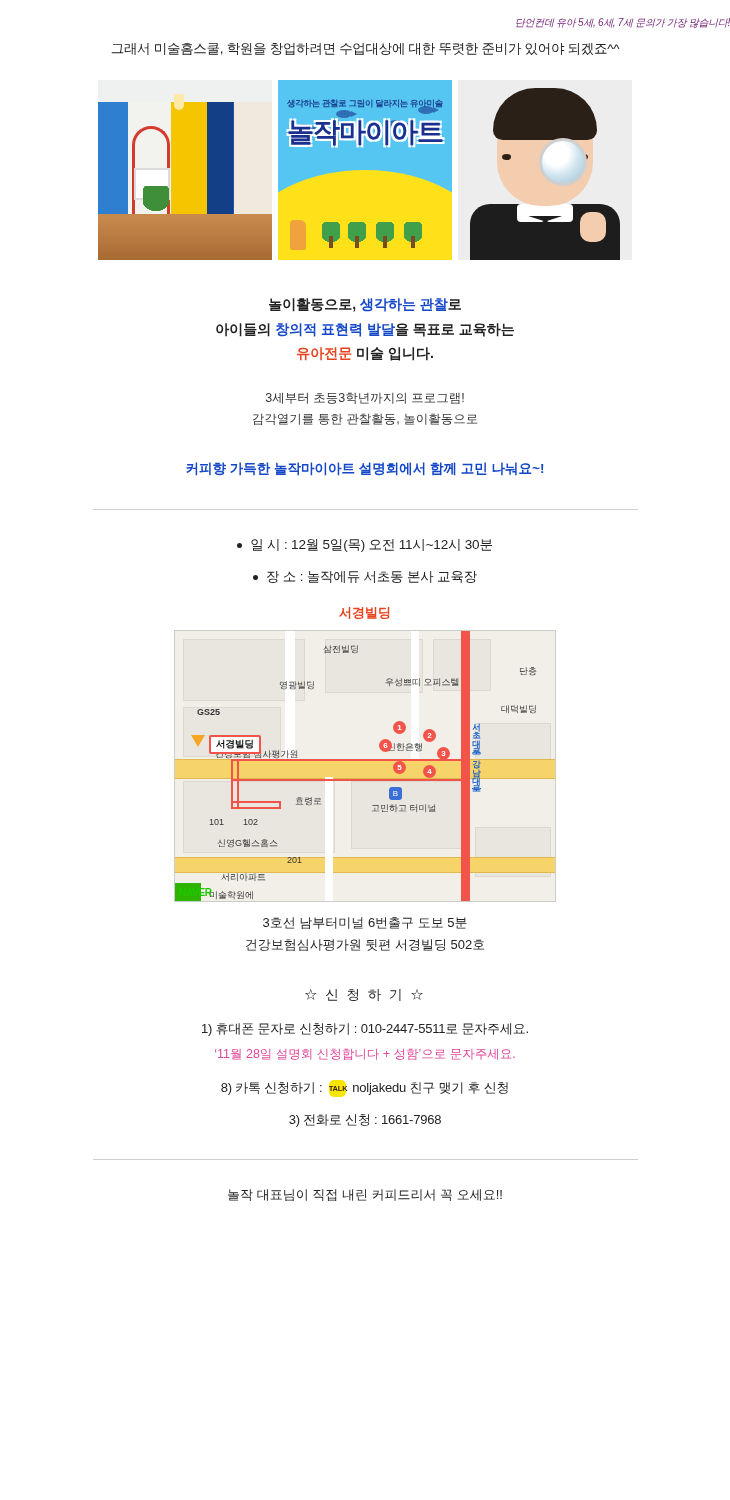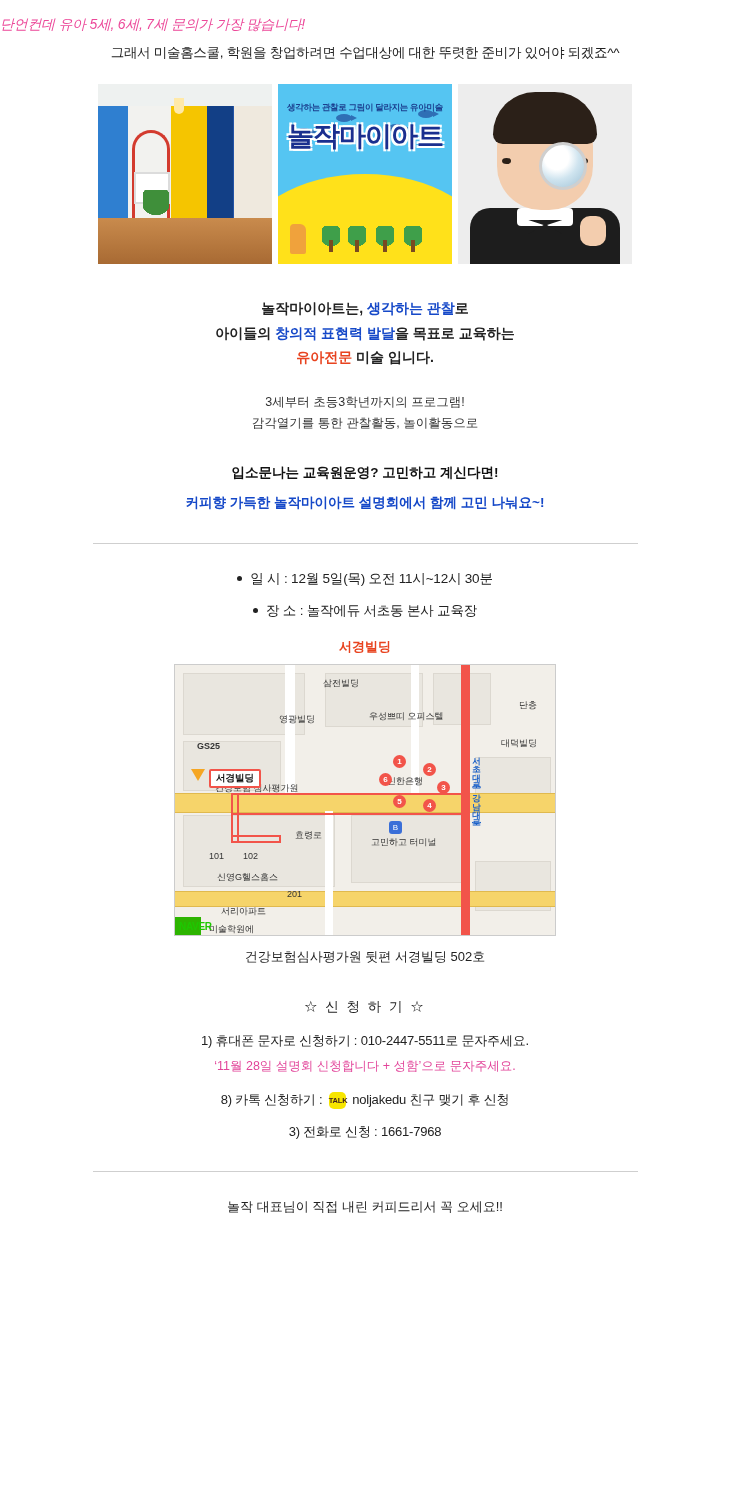--- a/index.html
+++ b/index.html
@@ -23,23 +23,23 @@
 
   .headline {
     font-size: 14px;
     font-weight: bold;
     color: #1a1a1a;
     text-align: center;
     margin: 8px 0 22px 0;
     letter-spacing: -0.3px;
   }
   .lead-1 {
-    font-size: 14px;
-    color: #ec4899;
-    text-align: left;
+    font-size: 10px;
+    color: #701a75;
+    text-align: right;
     margin-bottom: 10px;
     font-style: italic;
     letter-spacing: -0.3px;
   }
   .lead-2 {
     font-size: 13.5px;
     color: #222;
     text-align: center;
     margin-bottom: 22px;
     letter-spacing: -0.3px;
@@ -376,37 +376,36 @@
       <div class="hair"></div>
       <div class="eye l"></div>
       <div class="eye r"></div>
       <div class="lens"></div>
       <div class="hand"></div>
     </div>
   </div>
 
   <div class="block b1">
     <div>
-      <strong>놀작마이아트는, </strong><span class="blue">생각하는 관찰</span><strong>로</strong>
+      <strong>놀이활동으로, </strong><span class="blue">생각하는 관찰</span><strong>로</strong>
     </div>
     <div>
       <strong>아이들의 </strong><span class="blue">창의적 표현력 발달</span><strong>을 목표로 교육하는</strong>
     </div>
     <div>
       <span class="red">유아전문</span><strong> 미술 입니다.</strong>
     </div>
   </div>
 
   <div class="block b2">
     <div>3세부터 초등3학년까지의 프로그램!</div>
     <div>감각열기를 통한 관찰활동, 놀이활동으로</div>
   </div>
 
   <div class="block b3">
-    <div class="ln1">입소문나는 교육원운영? 고민하고 계신다면!</div>
     <div class="ln2">커피향 가득한 놀작마이아트 설명회에서 함께 고민 나눠요~!</div>
   </div>
 
   <hr class="sep">
 
   <ul class="info-list">
     <li>
       <span class="dot"></span><span>일   시 :  12월 5일(목) 오전 11시~12시 30분</span>
     </li>
     <li>
@@ -435,21 +434,21 @@
 
     <div class="hwy" style="left:286px; top:0; width:9px; height:270px;"></div>
     <div class="vert-road-label" style="left:296px; top:86px;">서초대로(강남대로)</div>
 
     <div class="route" style="left:56px; top:128px; width:230px; height:18px;"></div>
     <div class="route" style="left:56px; top:128px; width:4px; height:46px;"></div>
     <div class="route" style="left:56px; top:170px; width:46px; height:4px;"></div>
 
     <div class="lbl" style="left:148px; top:12px;">삼전빌딩</div>
     <div class="lbl" style="left:104px; top:48px;">영광빌딩</div>
-    <div class="lbl" style="left:194px; top:46px; line-height:1.3;">우성쁘띠 오피스텔</div>
+    <div class="lbl" style="left:210px; top:46px; line-height:1.3;">우성쁘띠 오피스텔</div>
     <div class="lbl" style="left:344px; top:34px;">단층</div>
     <div class="lbl" style="left:326px; top:72px;">대덕빌딩</div>
     <div class="lbl b" style="left:22px; top:76px;">GS25</div>
     <div class="lbl" style="left:212px; top:110px;">신한은행</div>
     <div class="lbl" style="left:40px; top:118px; line-height:1.3; width:80px;">건강보험 심사평가원</div>
     <div class="lbl" style="left:120px; top:152px;margin-top:12px;">효령로</div>
     <div class="lbl" style="left:196px; top:172px; line-height:1.3;">고민하고 터미널</div>
     <div class="lbl" style="left:42px; top:206px;">신영G헬스홈스</div>
     <div class="lbl" style="left:46px; top:240px;">서리아파트</div>
     <div class="lbl" style="left:34px; top:258px;">미술학원에</div>
@@ -467,20 +466,21 @@
     <div class="subway-num" style="left:218px; top:130px;">5</div>
     <div class="subway-num" style="left:204px; top:108px;">6</div>
 
     <div class="bus-icon" style="left:214px; top:156px;">B</div>
 
     <div class="green-strip"></div>
     <div class="naver">NAVER</div>
   </div>
 
   <div class="map-note">
+    <div>3호선 남부터미널 6번출구 도보 5분</div>
     <div>건강보험심사평가원 뒷편 서경빌딩 502호</div>
   </div>
 
   <div class="apply-title">☆ 신 청 하 기 ☆</div>
 
   <div class="apply-line">1) 휴대폰 문자로 신청하기 :  010-2447-5511로 문자주세요.</div>
   <div class="apply-sub">‘11월 28일 설명회 신청합니다 + 성함’으로 문자주세요.</div>
 
   <div class="apply-line">
     <span>8) 카톡 신청하기 : </span><span class="kakao">TALK</span><span> noljakedu 친구 맺기 후 신청</span>

